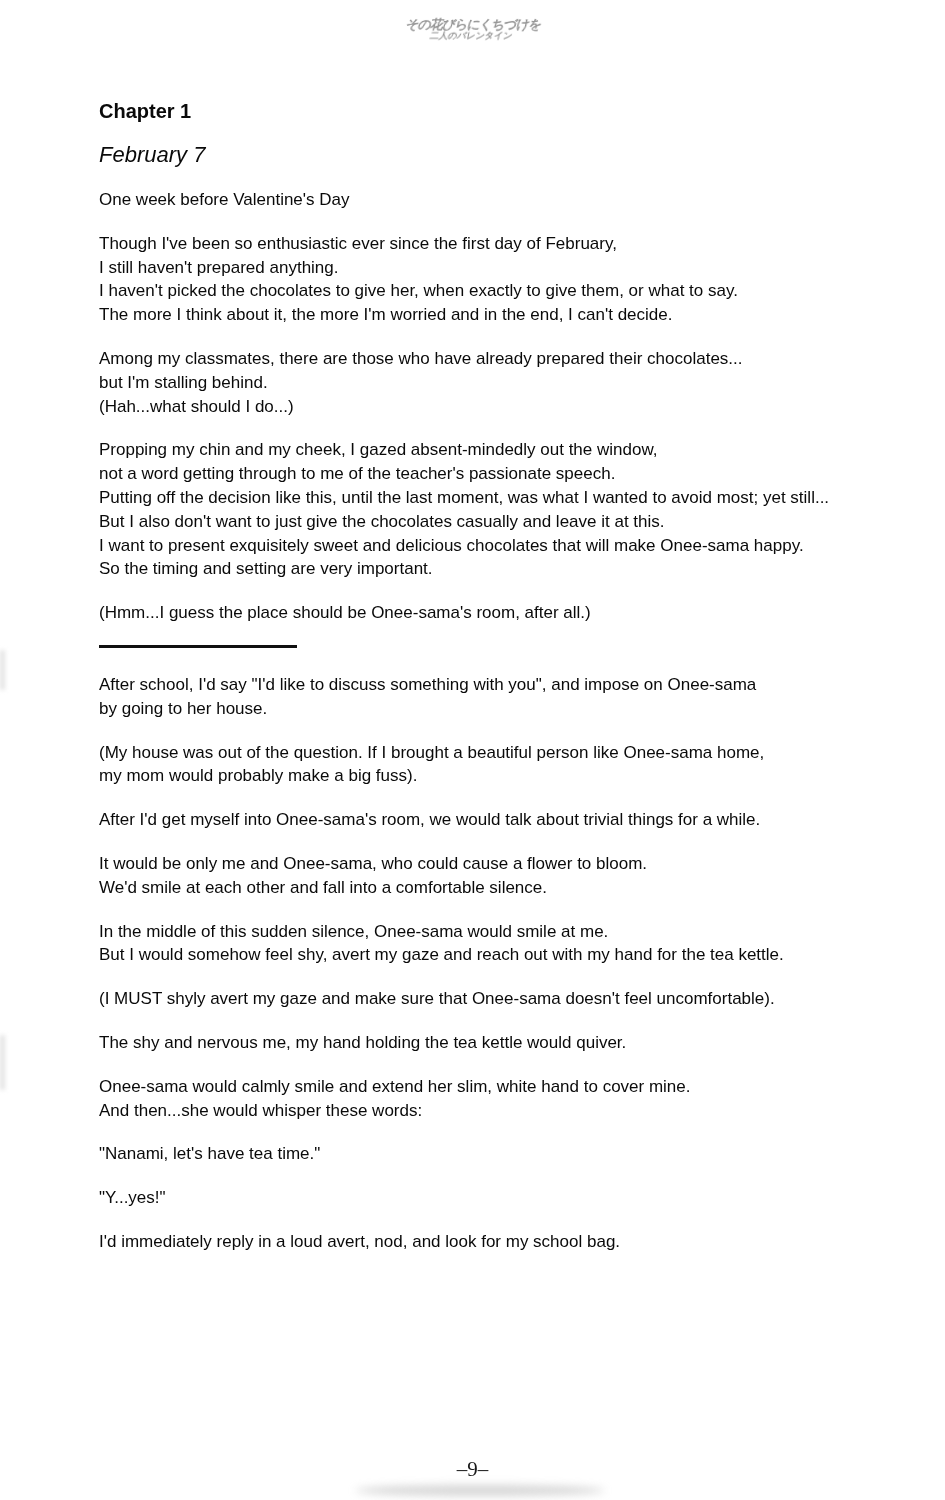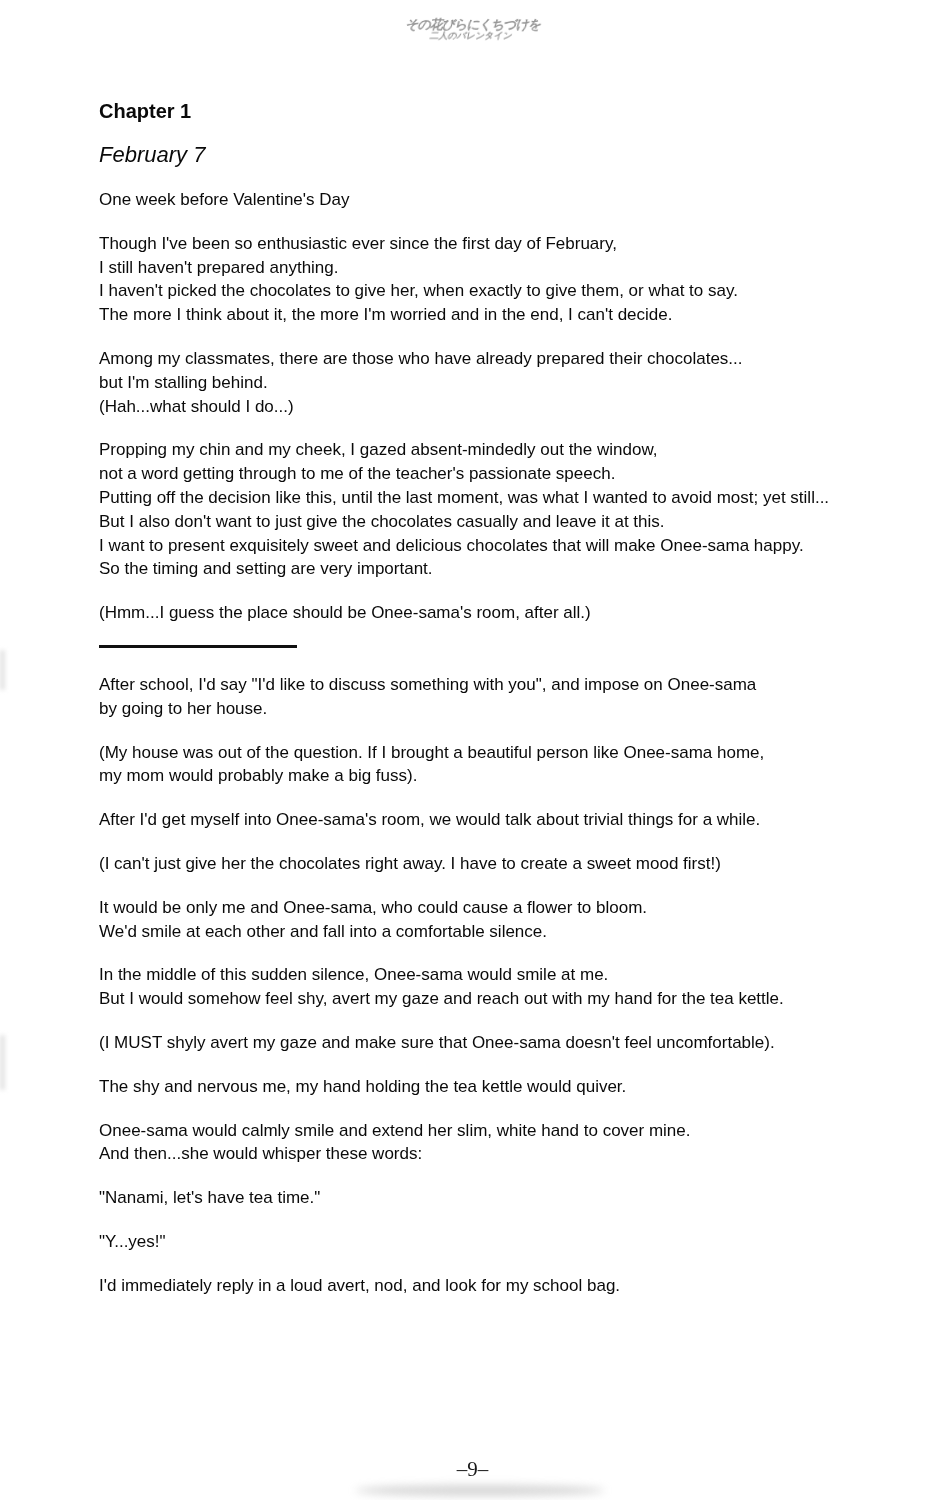--- a/index.html
+++ b/index.html
@@ -91,21 +91,20 @@
     <div>
         <p>One week before Valentine's Day</p>
         <p>Though I've been so enthusiastic ever since the first day of February,<br>I still haven't prepared anything.<br>I haven't picked the chocolates to give her, when exactly to give them, or what to say.<br>The more I think about it, the more I'm worried and in the end, I can't decide.</p>
         <p>Among my classmates, there are those who have already prepared their chocolates...<br>but I'm stalling behind.<br>(Hah...what should I do...)</p>
         <p>Propping my chin and my cheek, I gazed absent-mindedly out the window,<br>not a word getting through to me of the teacher's passionate speech.<br>Putting off the decision like this, until the last moment, was what I wanted to avoid most; yet still...<br>But I also don't want to just give the chocolates casually and leave it at this.<br>I want to present exquisitely sweet and delicious chocolates that will make Onee-sama happy.<br>So the timing and setting are very important.</p>
         <p>(Hmm...I guess the place should be Onee-sama's room, after all.)</p>
         <div class="separator"></div>
         <p>After school, I'd say "I'd like to discuss something with you", and impose on Onee-sama<br>by going to her house.</p>
         <p>(My house was out of the question. If I brought a beautiful person like Onee-sama home,<br>my mom would probably make a big fuss).</p>
         <p>After I'd get myself into Onee-sama's room, we would talk about trivial things for a while.</p>
-        <p>(I can't just give her the chocolates right away. I have to create a sweet mood first!)</p>
         <p>It would be only me and Onee-sama, who could cause a flower to bloom.<br>We'd smile at each other and fall into a comfortable silence.</p>
         <p>In the middle of this sudden silence, Onee-sama would smile at me.<br>But I would somehow feel shy, avert my gaze and reach out with my hand for the tea kettle.</p>
         <p>(I MUST shyly avert my gaze and make sure that Onee-sama doesn't feel uncomfortable).</p>
         <p>The shy and nervous me, my hand holding the tea kettle would quiver.</p>
         <p>Onee-sama would calmly smile and extend her slim, white hand to cover mine.<br>And then...she would whisper these words:</p>
         <p>"Nanami, let's have tea time."</p>
         <p>"Y...yes!"</p>
         <p>I'd immediately reply in a loud avert, nod, and look for my school bag.</p>
       </div>
   </div>

